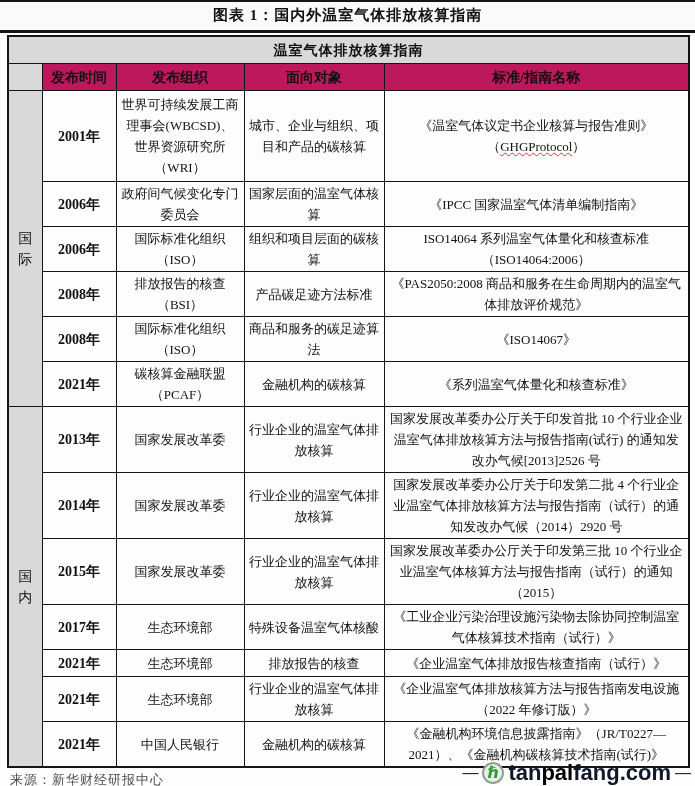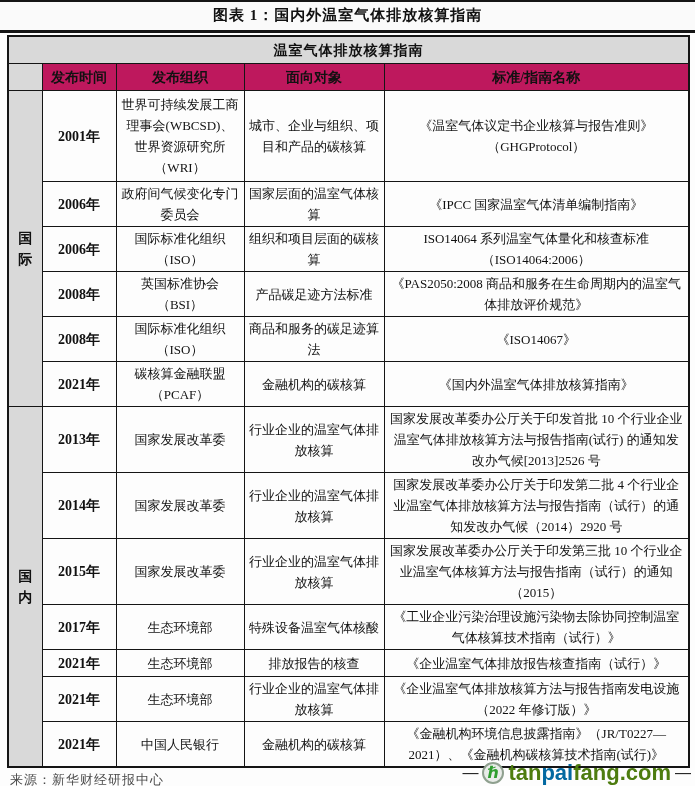--- a/index.html
+++ b/index.html
@@ -48,28 +48,29 @@
   }
   .head-row th{
     background:#be185d;
     font-weight:bold;
     font-size:14px;
     height:24px;
   }
   .head-row .corner{background:#d9d9d9;}
   td.group{
     background:#d9d9d9;
-    font-weight:bold;
+    font-weight:normal;
     font-size:14px;
     width:34px;
     padding:0 2px;
   }
   td.time{font-weight:bold;font-size:14px;font-family:"Liberation Serif","DejaVu Serif",serif;}
   td.std{text-align:left;padding:1px 5px;}
   .wavy{
+    text-decoration:underline;
     text-decoration-style:wavy;
     text-decoration-color:#d43a3a;
     text-decoration-thickness:1px;
   }
   tr.rh90 td{height:88px;}
   tr.rh46 td{height:42px;}
   tr.rh45 td{height:41px;}
   tr.rh64 td{height:60px;}
   tr.rh28 td{height:24px;}
   .source-note{
@@ -96,22 +97,22 @@
     width:22px;height:22px;
     border-radius:50%;
     background:#e9ece9;
     border:2px solid #8fa08f;
     display:flex;align-items:center;justify-content:center;
     font-size:16px;
     color:#2f9e2f;
     font-style:italic;
     box-sizing:border-box;
   }
-  .wm-green{color:#4d7c0f;}
-  .wm-blue{color:#0369a1;}
+  .wm-green{color:#0f172a;}
+  .wm-blue{color:#000000;}
 </style>
 </head>
 <body>
 
 <div class="page">
 
   <div class="title-bar">图表 1：国内外温室气体排放核算指南</div>
 
   <div class="table-wrap">
     <table class="ghg">
@@ -148,35 +149,35 @@
           <td class="std">《IPCC 国家温室气体清单编制指南》</td>
         </tr>
         <tr class="rh46">
           <td class="time">2006年</td>
           <td>国际标准化组织（ISO）</td>
           <td>组织和项目层面的碳核算</td>
           <td class="std">ISO14064 系列温室气体量化和核查标准（ISO14064:2006）</td>
         </tr>
         <tr class="rh45">
           <td class="time">2008年</td>
-          <td>英国标准协会（BSI）</td>
+          <td>排放报告的核查（BSI）</td>
           <td>产品碳足迹方法标准</td>
           <td class="std">《PAS2050:2008 商品和服务在生命周期内的温室气体排放评价规范》</td>
         </tr>
         <tr class="rh45">
           <td class="time">2008年</td>
           <td>国际标准化组织（ISO）</td>
           <td>商品和服务的碳足迹算法</td>
           <td class="std">《ISO14067》</td>
         </tr>
         <tr class="rh45">
           <td class="time">2021年</td>
           <td>碳核算金融联盟（PCAF）</td>
           <td>金融机构的碳核算</td>
-          <td class="std">《国内外温室气体排放核算指南》</td>
+          <td class="std">《系列温室气体量化和核查标准》</td>
         </tr>
 
         <tr class="rh64">
           <td class="group" rowspan="7">国内</td>
           <td class="time">2013年</td>
           <td>国家发展改革委</td>
           <td>行业企业的温室气体排放核算</td>
           <td class="std">国家发展改革委办公厅关于印发首批 10 个行业企业温室气体排放核算方法与报告指南(试行) 的通知发改办气候[2013]2526 号</td>
         </tr>
         <tr class="rh64">

